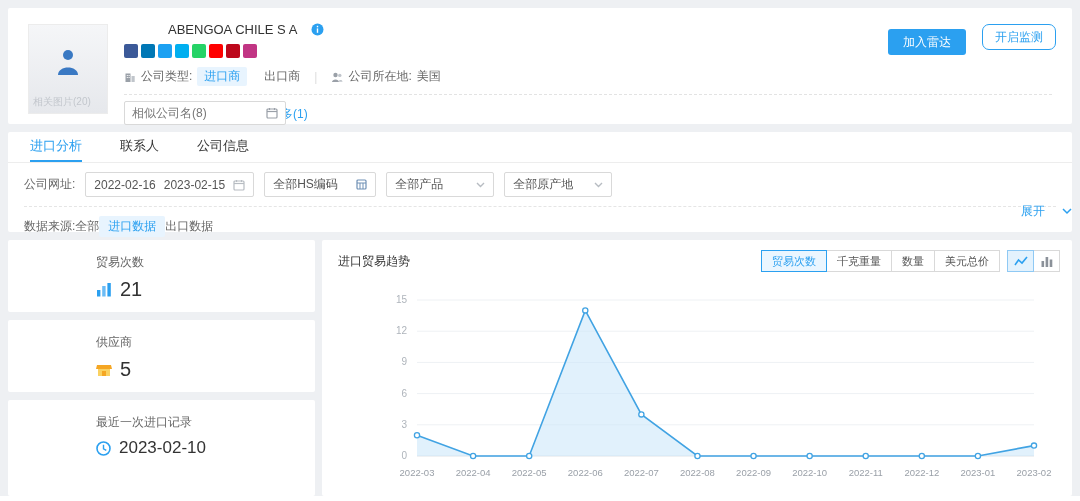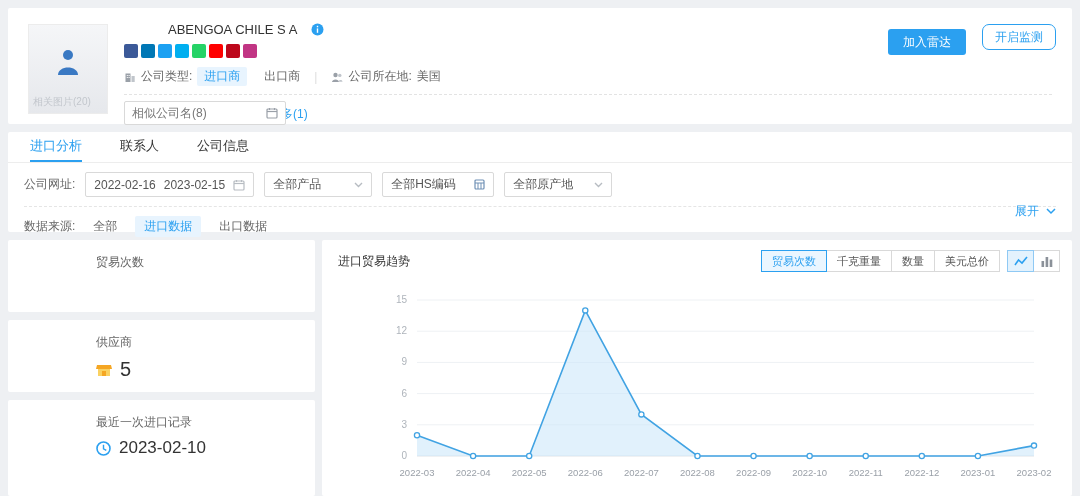--- a/index.html
+++ b/index.html
@@ -39,28 +39,28 @@
   #tabs-card { left:8px; top:132px; right:8px; height:100px; }
   .tabs-row { display:flex; gap:38px; padding:0 22px; height:31px; border-bottom:1px solid #ededed; }
   .tab { display:flex; align-items:center; font-size:13px; color:#333; border-bottom:2px solid transparent; cursor:pointer; }
   .tab.active { color:#2ba0f0; border-bottom-color:#2ba0f0;justify-content:center; }
 
   .filter-row { display:flex; align-items:center; gap:10px; padding:9px 16px 5px; font-size:12px; color:#666; }
   .fbox { height:25px; border:1px solid #d9d9d9; border-radius:2px; display:flex; align-items:center;
           gap:8px; padding:0 8px; font-size:12px; color:#555; background:#fff; cursor:pointer; }
   .dash-sep { border-top:1px dashed #e5e5e5; margin:4px 16px 0; }
 
-  .src-row { display:flex; align-items:center; gap:18px; padding:9px 16px 0; font-size:12px; color:#666; }
+  .src-row { display:flex; align-items:center; padding:9px 16px 0; font-size:12px; color:#666; }
   .src-opt { cursor:pointer; }
   .src-opt.active { color:#2ba0f0; background:#e8f4fe; padding:2px 9px; border-radius:2px; }
   .src-sub { display:flex; align-items:center; gap:18px; padding:7px 16px 0 76px; font-size:12px; color:#666; }
   .sub-tag { cursor:pointer; }
   .sub-tag.active { color:#2ba0f0; background:#dff0fd; padding:2px 9px; border-radius:2px; }
-  .expand { position:absolute; right:16px; bottom:12px; font-size:12px; color:#2ba0f0; display:flex;
-            align-items:center; gap:7px; cursor:pointer; }
+  .expand { position:absolute; right:0; bottom:12px; font-size:12px; color:#2ba0f0; display:flex;
+            align-items:center; gap:17px; cursor:pointer; }
 
   
   #stat-card-1 { left:8px; top:240px; width:307px; height:72px; }
   #stat-card-2 { left:8px; top:320px; width:307px; height:72px; }
   #stat-card-3 { left:8px; top:400px; width:307px; height:96px; }
   .stat-inner { padding:14px 0 0 88px; }
   .stat-label { font-size:12px; color:#666; }
   .stat-value { display:flex; align-items:center; gap:8px; margin-top:7px; font-size:20px; color:#333; }
   .stat-value.date { font-size:17px; }
 
@@ -183,36 +183,36 @@
       <div class="fbox">
         <span>2022-02-16</span>
         <span>2023-02-15</span>
         <svg width="12" height="12" viewBox="0 0 12 12">
           <rect x="1" y="2" width="10" height="9" rx="1" fill="none" stroke="#b7bcc2" stroke-width="1.2"></rect>
           <line x1="1" y1="4.5" x2="11" y2="4.5" stroke="#b7bcc2" stroke-width="1.2"></line>
           <line x1="3.5" y1="1" x2="3.5" y2="3" stroke="#b7bcc2" stroke-width="1.2"></line>
           <line x1="8.5" y1="1" x2="8.5" y2="3" stroke="#b7bcc2" stroke-width="1.2"></line>
         </svg>
       </div>
-      <div class="fbox" style="width:108px; justify-content:space-between;">
-        <span>全部产品</span>
-        <svg width="9" height="6" viewBox="0 0 9 6">
-          <polyline points="1,1 4.5,4.5 8,1" fill="none" stroke="#b7bcc2" stroke-width="1.4"></polyline>
-        </svg>
-      </div>
       <div class="fbox" style="width:112px; justify-content:space-between;">
         <span>全部HS编码</span>
         <svg width="11" height="11" viewBox="0 0 11 11">
           <rect x="1" y="1" width="9" height="9" rx="1" fill="none" stroke="#6f90b5" stroke-width="1.2"></rect>
           <line x1="1" y1="4" x2="10" y2="4" stroke="#6f90b5" stroke-width="1"></line>
           <line x1="4" y1="4" x2="4" y2="10" stroke="#6f90b5" stroke-width="1"></line>
           <line x1="7" y1="4" x2="7" y2="10" stroke="#6f90b5" stroke-width="1"></line>
         </svg>
       </div>
       <div class="fbox" style="width:108px; justify-content:space-between;">
+        <span>全部产品</span>
+        <svg width="9" height="6" viewBox="0 0 9 6">
+          <polyline points="1,1 4.5,4.5 8,1" fill="none" stroke="#b7bcc2" stroke-width="1.4"></polyline>
+        </svg>
+      </div>
+      <div class="fbox" style="width:108px; justify-content:space-between;">
         <span>全部原产地</span>
         <svg width="9" height="6" viewBox="0 0 9 6">
           <polyline points="1,1 4.5,4.5 8,1" fill="none" stroke="#b7bcc2" stroke-width="1.4"></polyline>
         </svg>
       </div>
     </div>
 
     <div class="dash-sep"></div>
 
     <div class="src-row">
@@ -231,20 +231,28 @@
       <span>展开</span>
       <svg width="10" height="7" viewBox="0 0 10 7">
         <polyline points="1,1 5,5 9,1" fill="none" stroke="#2ba0f0" stroke-width="1.5"></polyline>
       </svg>
     </div>
   </div>
 
   <div class="card" id="stat-card-1">
     <div class="stat-inner">
       <div class="stat-label">贸易次数</div>
+      <div class="stat-value">
+        <svg width="16" height="15" viewBox="0 0 16 15">
+          <rect x="1" y="8" width="3.4" height="6.5" fill="#2ba0f0"></rect>
+          <rect x="6.2" y="4" width="3.4" height="10.5" fill="#6cbcf5"></rect>
+          <rect x="11.4" y="1" width="3.4" height="13.5" fill="#2ba0f0"></rect>
+        </svg>
+        <span>21</span>
+      </div>
     </div>
   </div>
 
   <div class="card" id="stat-card-2">
     <div class="stat-inner">
       <div class="stat-label">供应商</div>
       <div class="stat-value">
         <svg width="16" height="15" viewBox="0 0 16 15">
           <rect x="2" y="7" width="12" height="7" fill="#fad161"></rect>
           <path d="M1 3 L15 3 L16 7 L0 7 Z" fill="#f5a623"></path>

